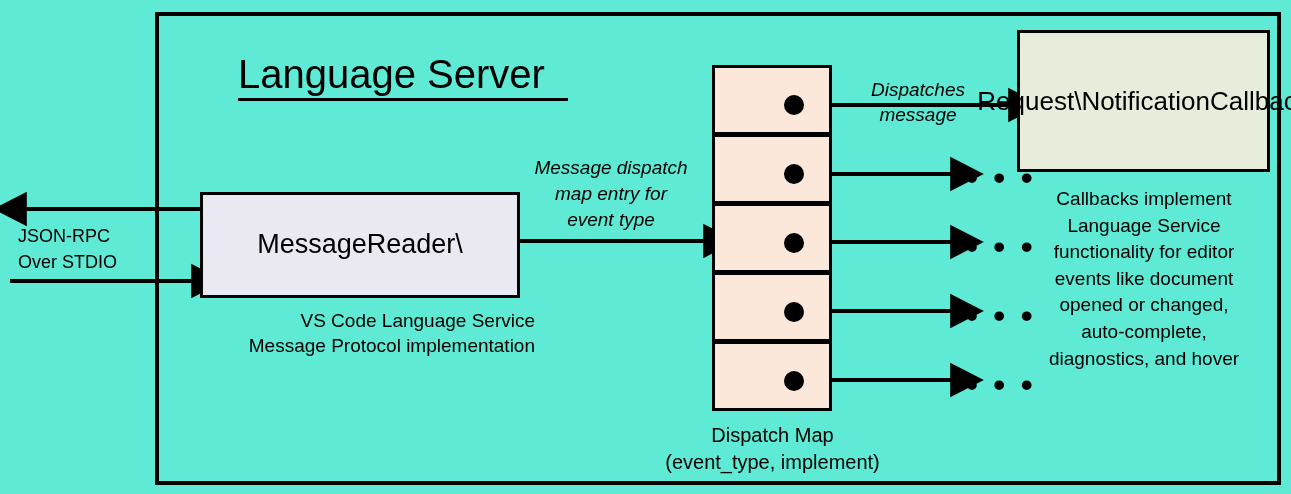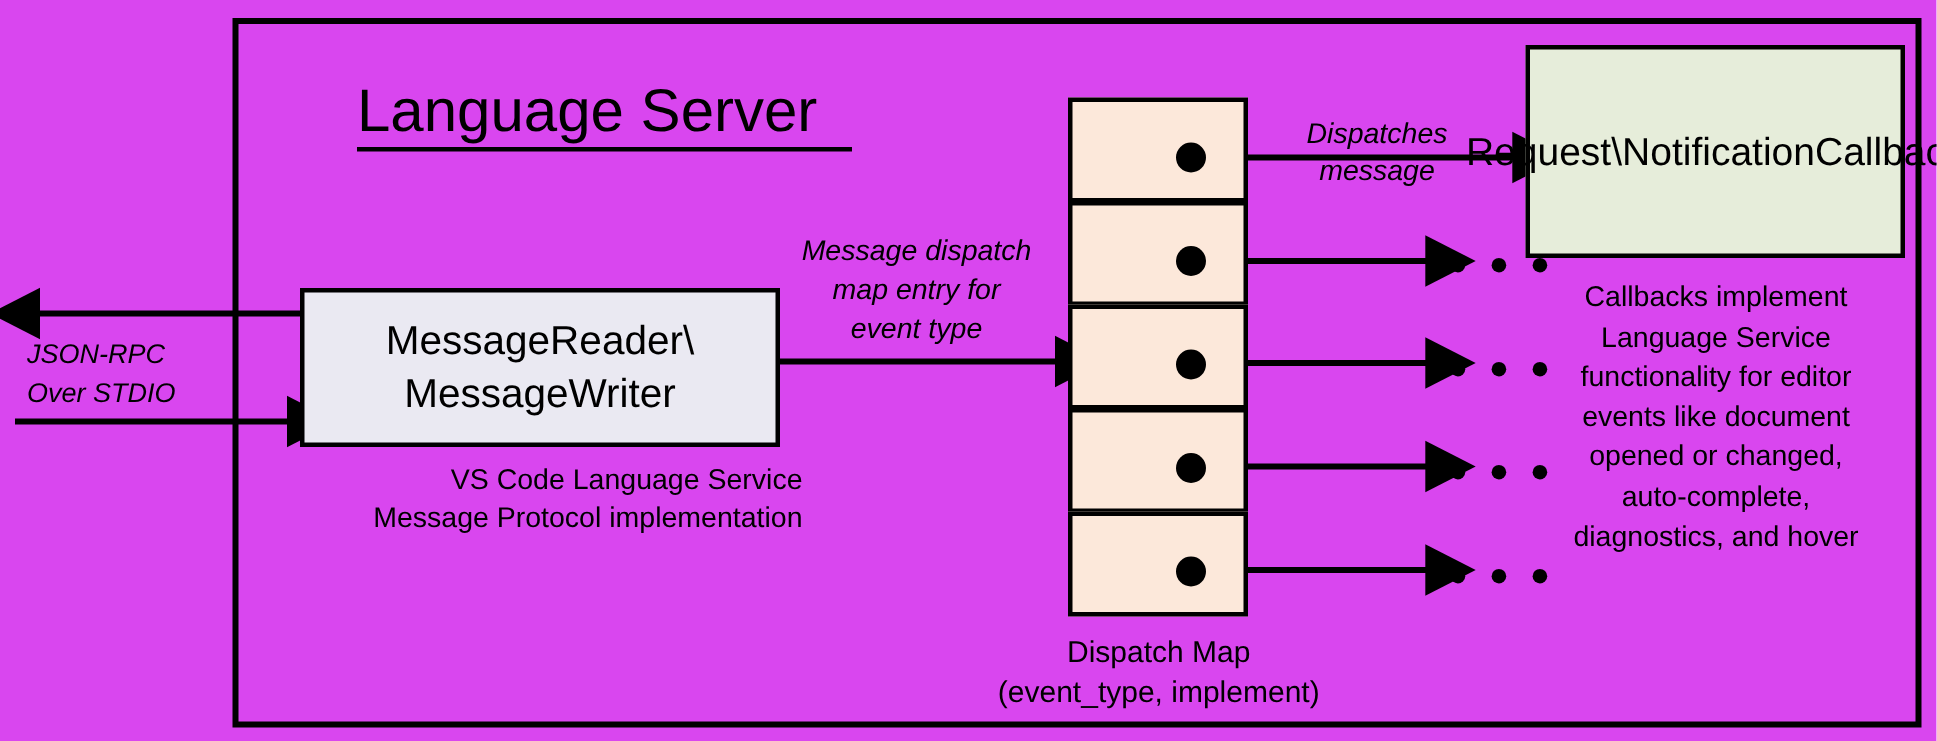--- a/index.html
+++ b/index.html
@@ -10,21 +10,21 @@
   body {
     font-family: "Liberation Sans", sans-serif;
     width: 1291px;
     height: 494px;
     overflow: hidden;
   }
   #canvas {
     position: relative;
     width: 1291px;
     height: 494px;
-    background: #d946ef;
+    background: #5eead4;
   }
   svg.layer {
     position: absolute;
     left: 0;
     top: 0;
     width: 1291px;
     height: 494px;
   }
   .txt {
     position: absolute;
@@ -84,21 +84,20 @@
     line-height: 1.32;
     text-align: right;
   }
 
   
   #jsonrpc-label {
     left: 18px;
     top: 224px;
     width: 140px;
     font-size: 18px;
-    font-style: italic;
     line-height: 1.42;
     text-align: left;
   }
 
   
   #lookup-label {
     left: 516px;
     top: 155px;
     width: 190px;
     font-size: 19px;
@@ -230,21 +229,20 @@
     </g>
   </svg>
 
   <div class="txt" id="server-title">Language Server</div>
 
   <div class="txt" id="jsonrpc-label"><span>JSON-RPC</span>
 <span>Over STDIO</span></div>
 
   <div id="message-io-box">
     <span>MessageReader\</span>
-    <span>MessageWriter</span>
   </div>
   <div class="txt" id="message-io-caption"><span>VS Code Language Service</span>
 <span>Message Protocol implementation</span></div>
 
   <div class="txt" id="lookup-label"><span>Message dispatch</span>
 <span>map entry for</span>
 <span>event type</span></div>
 
   <div id="dispatch-map">
     <div class="dispatch-cell" style="top:0px;"></div>

